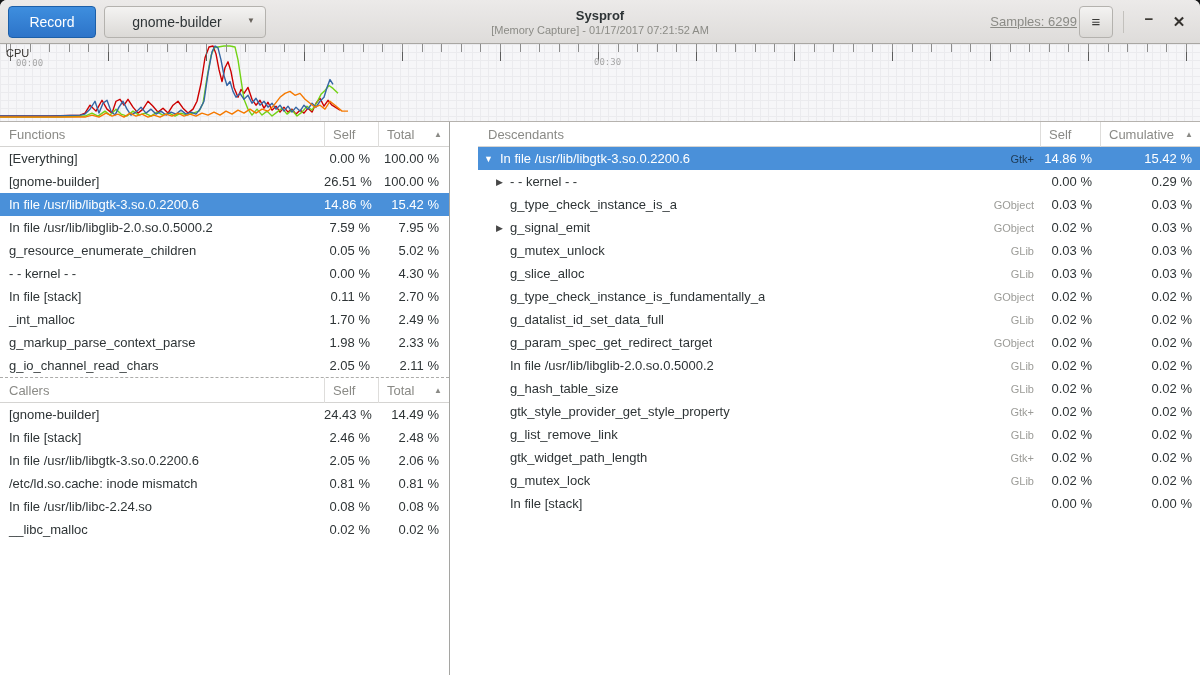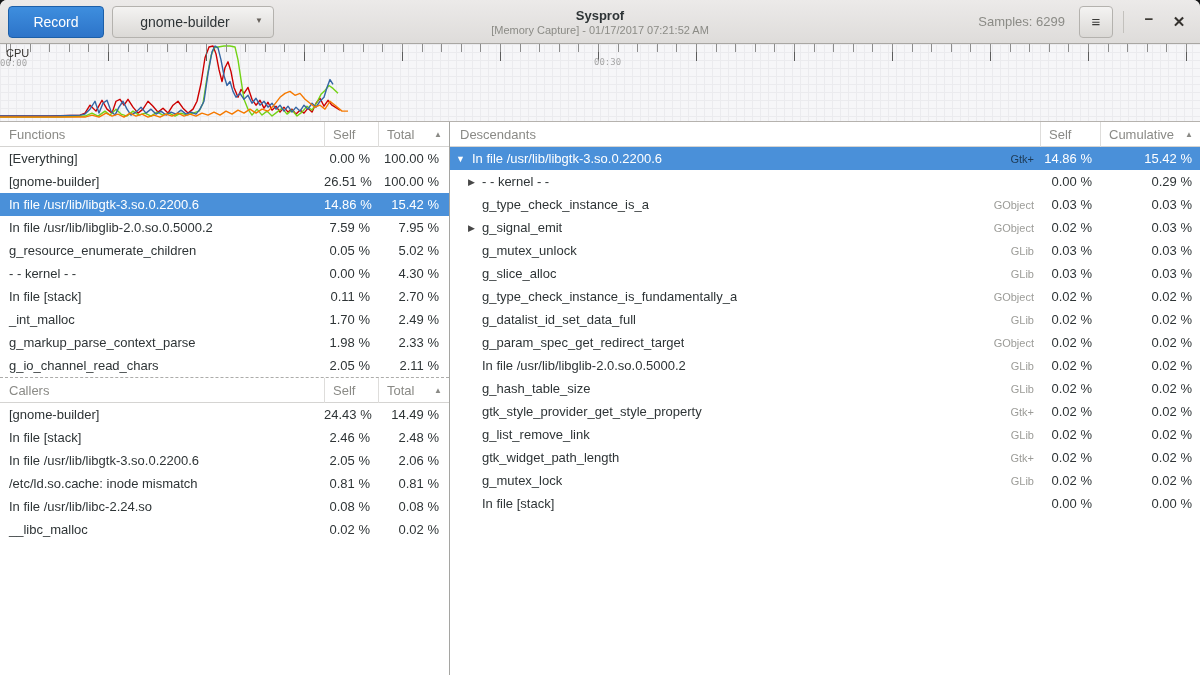--- a/index.html
+++ b/index.html
@@ -8,30 +8,30 @@
   .window { width:1200px; height:675px; background:#fff; border-radius:7px 7px 0 0;
     overflow:hidden; display:flex; flex-direction:column; }
 
   
   .headerbar { height:44px; flex:none; display:flex; align-items:center;
     background:linear-gradient(to bottom,#eceae9,#dedcda);
     border-bottom:1px solid #a9a7a3; padding:0 6px; position:relative; }
   .btn { height:32px; border-radius:4px; border:1px solid #b4b2ae;
     background:linear-gradient(to bottom,#f4f3f2,#dbd9d6);
     font-size:14px; color:#2e3436; display:flex; align-items:center; justify-content:center; cursor:pointer; }
-  .record { width:96px; margin-left:2px; color:#fff;
+  .record { width:88px; margin-left:2px; color:#fff;
     background:linear-gradient(to bottom,#3e8ede,#2d74c9); border-color:#1c5fa8; }
   .proc { width:162px; margin-left:8px; position:relative; padding:0 28px 0 12px; }
   .proc .caret { position:absolute; right:10px; top:9px; font-size:11px; color:#67625c; }
   .titlebox { position:absolute; left:0; right:0; top:0; height:44px;
     display:flex; flex-direction:column; align-items:center; justify-content:center; pointer-events:none; }
   .title { font-size:13px; font-weight:bold; color:#2e3436; line-height:16px; }
   .subtitle { font-size:11px; color:#8b8b86; line-height:13px; }
   .hb-right { margin-left:auto; display:flex; align-items:center; z-index:2; }
-  .samples { font-size:13px; color:#8b8b86; margin-right:14px; }
+  .samples { font-size:13px; color:#8b8b86; margin-right:2px;text-decoration:underline; }
   .menu-btn { width:34px; font-size:15px; color:#3a3a38; }
   .hb-sep { width:1px; height:22px; background:#c3c1bd; margin:0 10px; }
   .winctl { width:30px; height:30px; display:flex; align-items:center; justify-content:center;
     font-size:15px; font-weight:bold; color:#35322e; cursor:pointer; }
   .winctl.min span { position:relative; top:-3px; }
 
   
   .graph { height:78px; flex:none; position:relative; background-color:#f6f6f8;
     background-image:linear-gradient(#ebebee 1px, transparent 1px),
       linear-gradient(90deg,#ebebee 1px, transparent 1px);
@@ -39,32 +39,32 @@
   .ticks-small { position:absolute; top:0; left:0; right:0; height:8px; pointer-events:none;
     background:repeating-linear-gradient(90deg,#8d8d8d 0 1px, transparent 1px 19.6px);
     background-position:10px 0; }
   .ticks-large { position:absolute; top:0; left:0; right:0; height:17px; pointer-events:none;
     background:repeating-linear-gradient(90deg,#5c5c5c 0 1px, transparent 1px 98px);
     background-position:10px 0; }
   .graph svg { position:absolute; inset:0; width:100%; height:100%; }
   .cpu-label { position:absolute; top:3px; left:6px; font-size:11px; color:#36332f; }
   .tlabel { position:absolute; font-family:"DejaVu Sans Mono", monospace;
     font-size:9px; color:#a7a7a7; }
-  .t-start { top:14px; left:0; }
+  .t-start { top:14px; left:16px; }
   .t-mid { top:13px; left:594px; }
 
   
   .main { flex:1; display:flex; background:#fff; min-height:0; }
   .left-pane { width:450px; flex:none; border-right:1px solid #a5a5a2; background:#fff; }
   .right-pane { flex:1; background:#fff; }
 
   .thead { height:25px; display:grid; align-items:center; border-bottom:1px solid #d5d4d2;
     background:#fff; font-size:13px; color:#8a8a86; }
   .left-pane .thead, .left-pane .trow { grid-template-columns:1fr 54px 71px; }
-  .right-pane .thead, .right-pane .trow { grid-template-columns:1fr 60px 100px; }
+  .right-pane .thead, .right-pane .trow { grid-template-columns:1fr 60px 100px;margin-left:28px; }
   .hcell { height:25px; display:flex; align-items:center; cursor:pointer; }
   .hcell.first { padding-left:9px; }
   .right-pane .hcell.first { padding-left:10px; }
   .hcell.bordered { border-left:1px solid #dedddb; padding-left:8px; }
   .hcell .sort { margin-left:auto; margin-right:7px; font-size:8px; color:#8a8a86; }
 
   .trow { height:23px; display:grid; align-items:center; font-size:13px; color:#2e3436;
     cursor:pointer; background:#fff; }
   .trow.selected { background:#4a90d9; color:#fff; }
   .cell { white-space:nowrap; overflow:hidden; }

